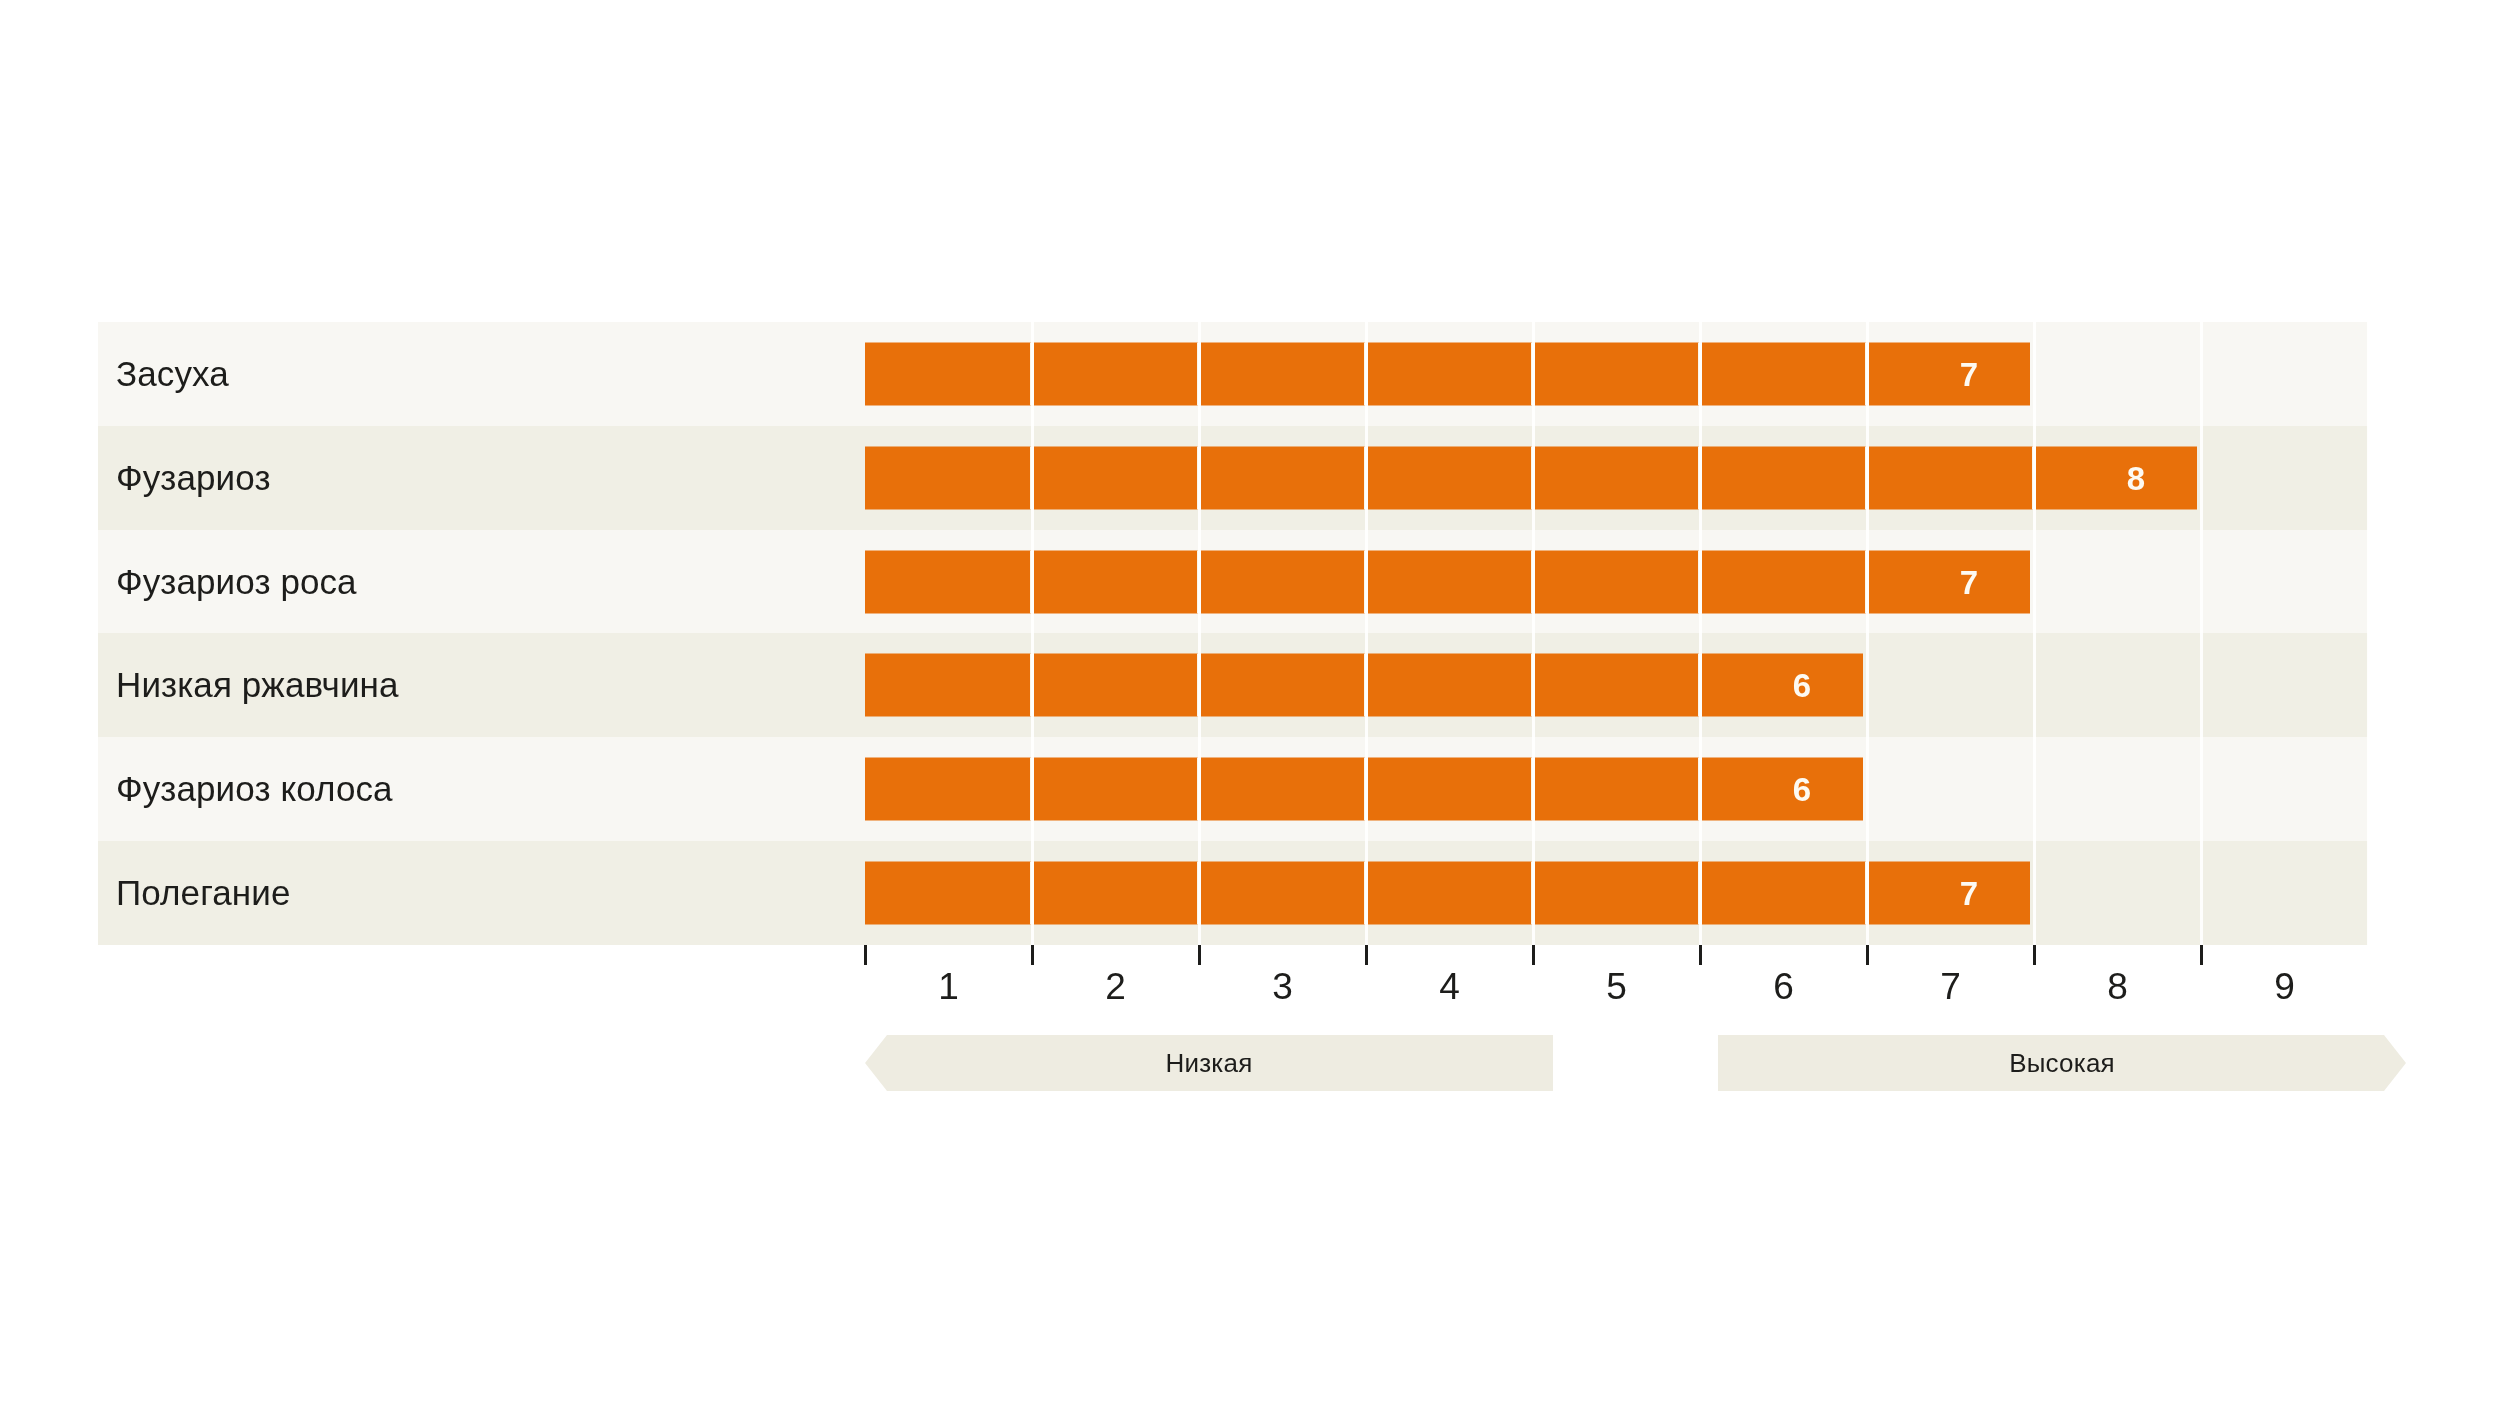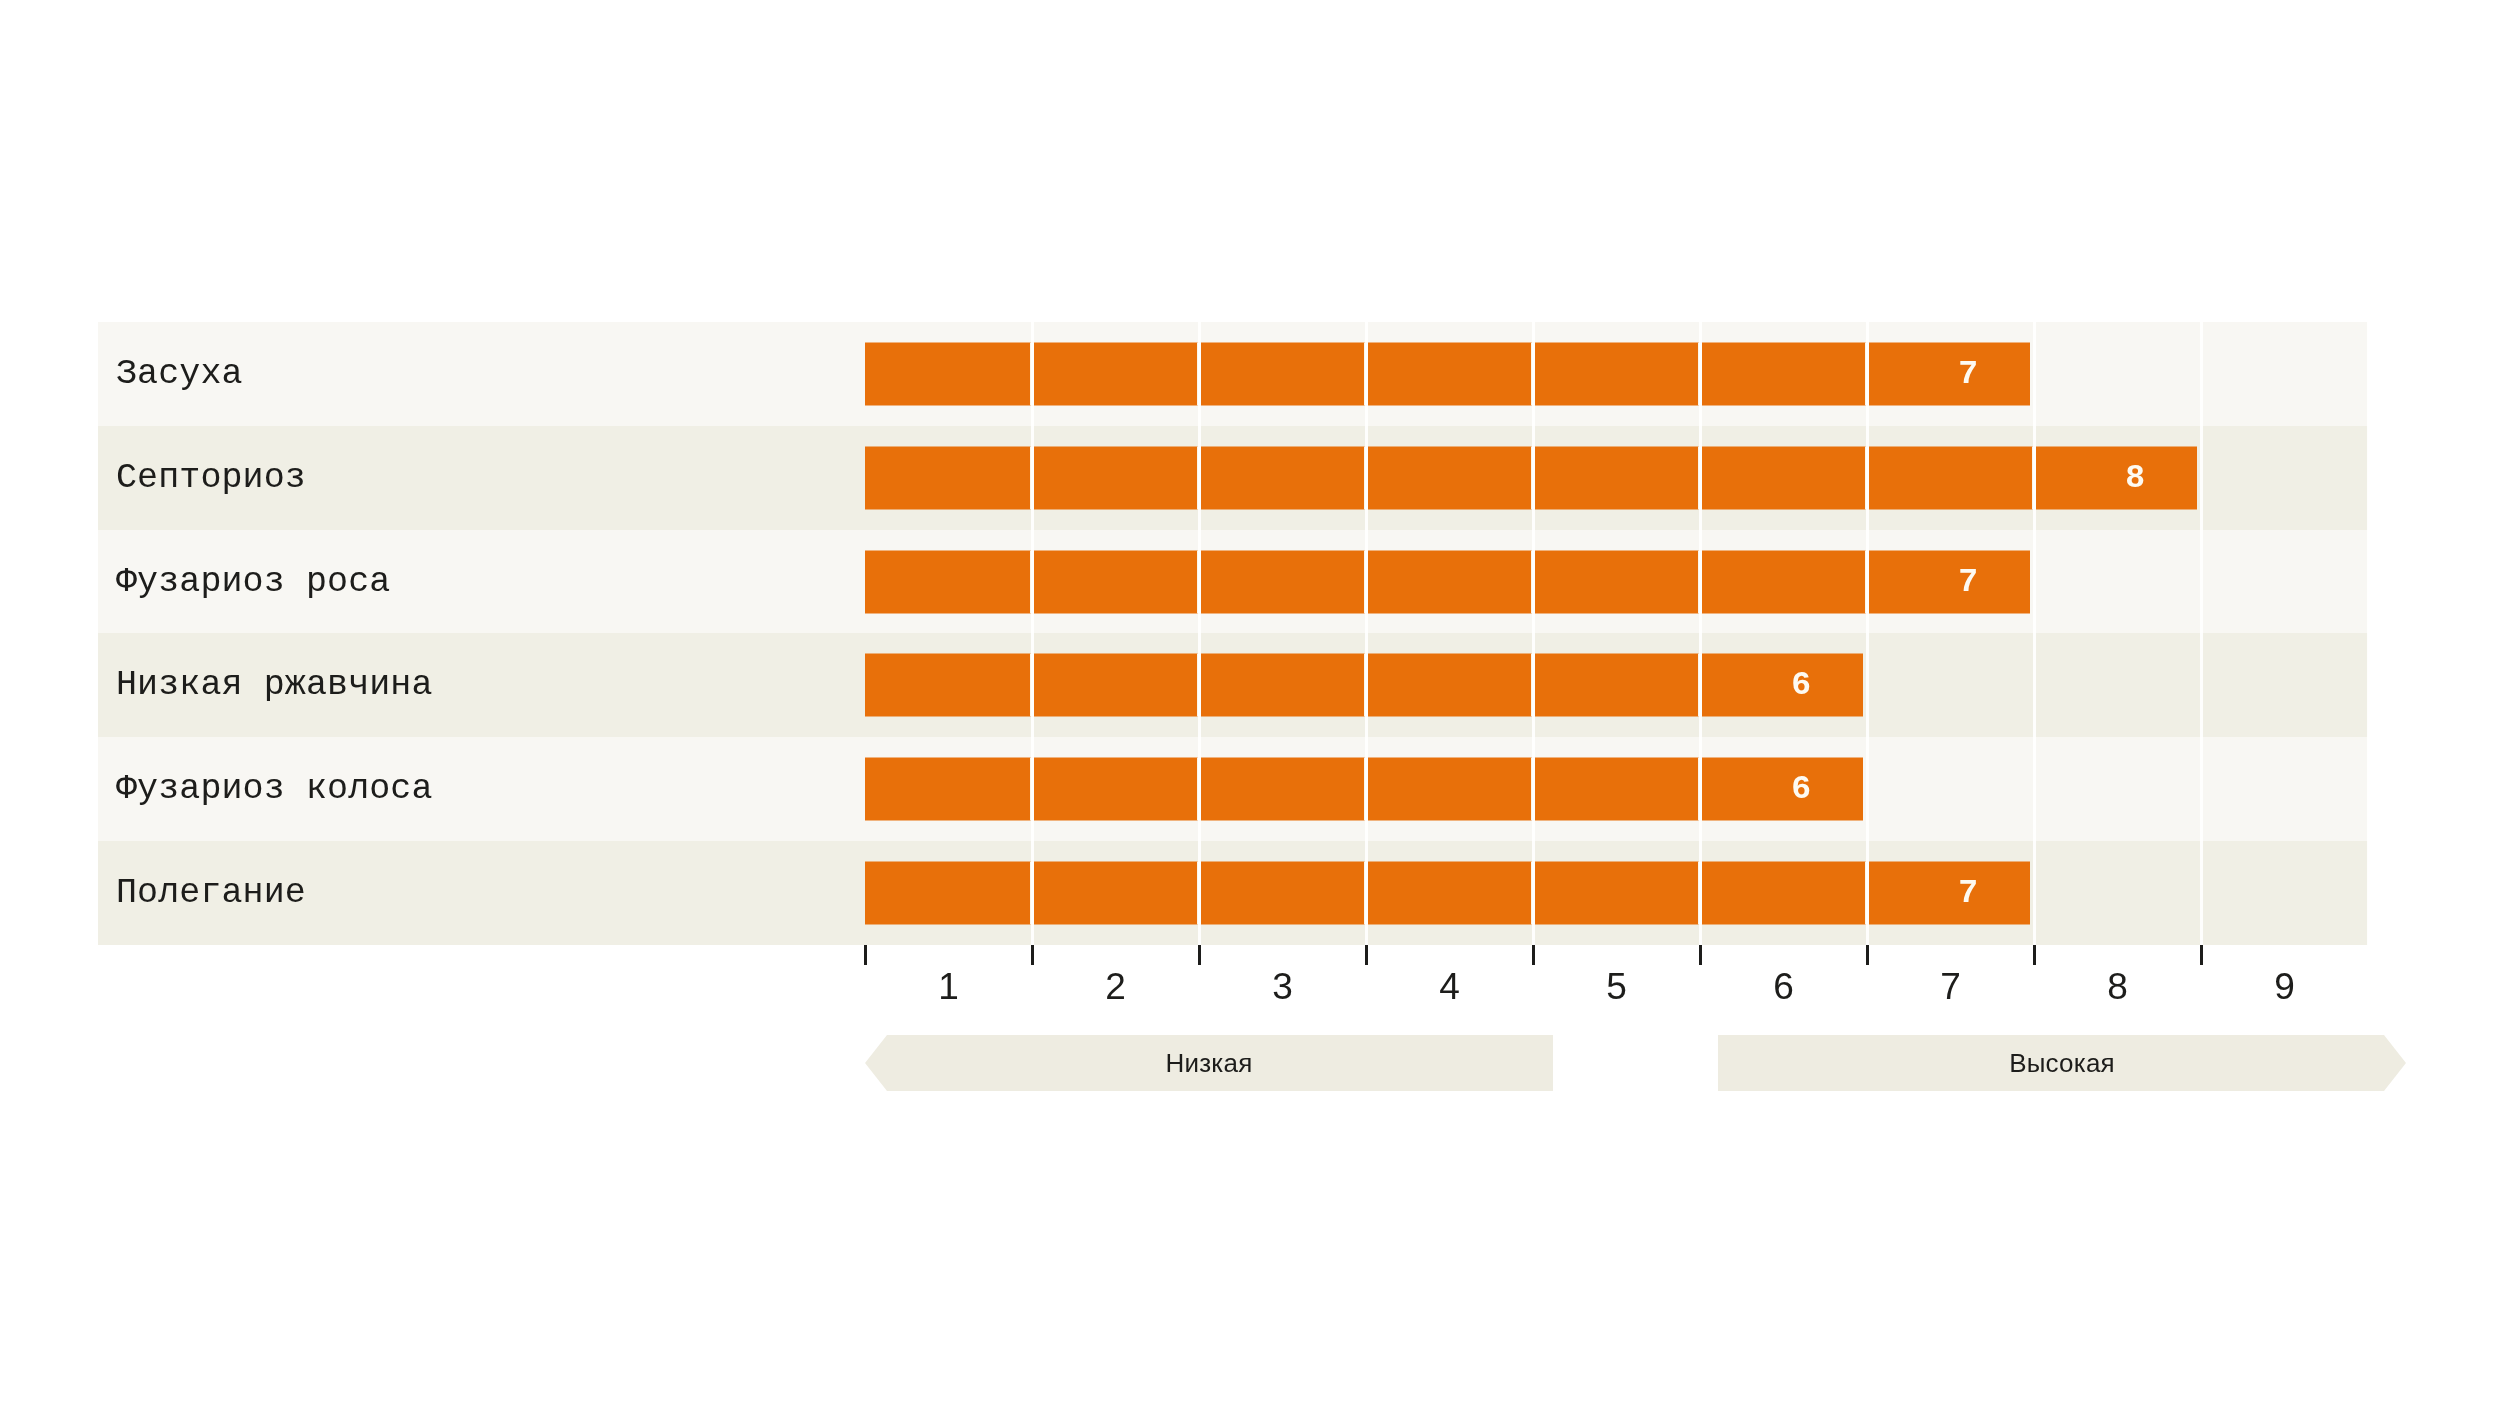--- a/index.html
+++ b/index.html
@@ -28,21 +28,20 @@
     top: 322px;
     width: 2270px;
     height: 623px;
   }
 
   .row {
     position: relative;
     width: 100%;
     height: 103.83px;
     box-sizing: border-box;
-    font-family: Liberation Mono, monospace;
   }
   .row.odd  { background: #f8f7f3; }
   .row.even { background: #f0efe5; }
 
   .row-label {
     position: absolute;
     left: 18px;
     top: 50%;
     transform: translateY(-50%);
     font-size: 35px;
@@ -185,21 +184,21 @@
               <div class="seg-line" style="left: 666px;"></div>
               <div class="seg-line" style="left: 833px;"></div>
               <div class="seg-line" style="left: 1000px;"></div>
             </div>
           <span class="bar-value">7</span>
         </div>
       </div>
     </div>
 
     <div class="row even">
-      <div class="row-label">Септориоз</div>
+      <div class="row-label">Фузариоз</div>
       <div class="track">
         <div class="bar" style="width: 1332px;">
           <div class="seg-lines">
               <div class="seg-line" style="left: 165px;"></div>
               <div class="seg-line" style="left: 332px;"></div>
               <div class="seg-line" style="left: 499px;"></div>
               <div class="seg-line" style="left: 666px;"></div>
               <div class="seg-line" style="left: 833px;"></div>
               <div class="seg-line" style="left: 1000px;"></div>
               <div class="seg-line" style="left: 1167px;"></div>

